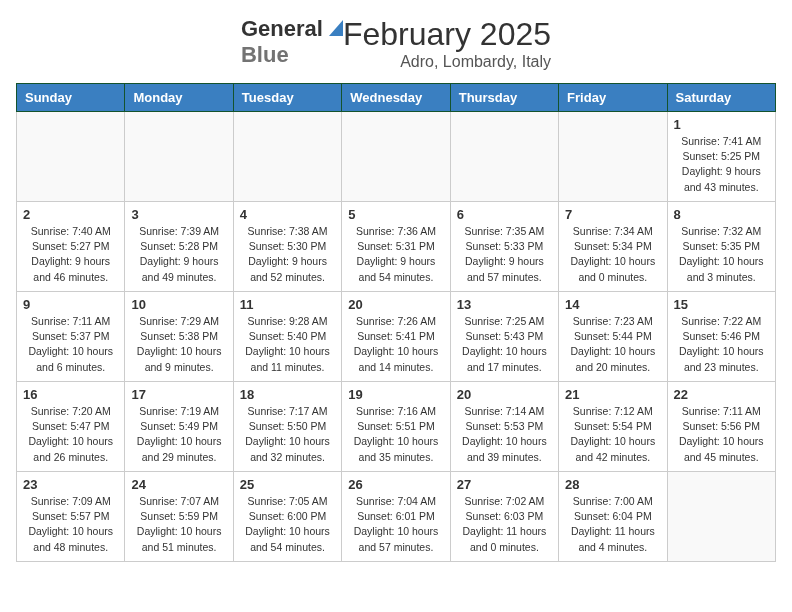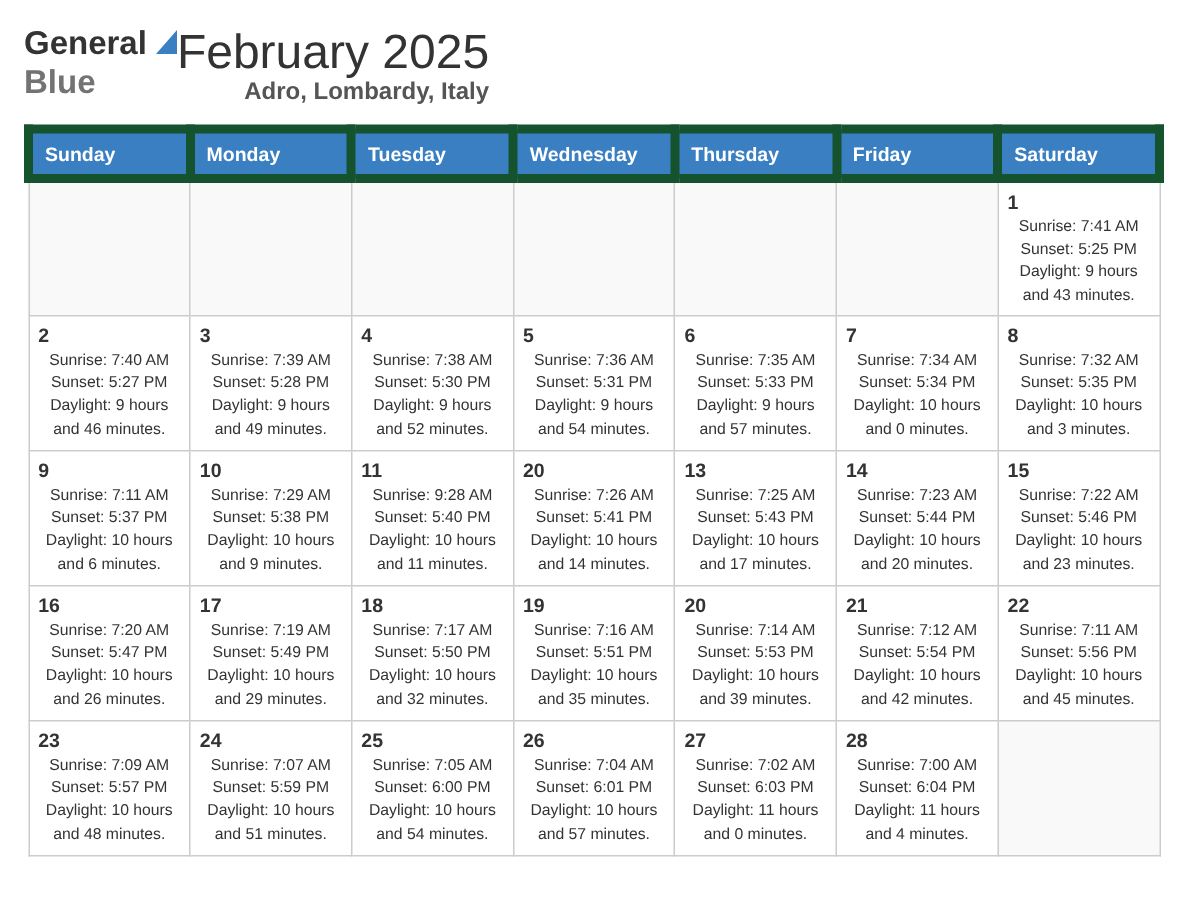--- a/index.html
+++ b/index.html
@@ -5,21 +5,21 @@
     * { box-sizing: border-box; margin: 0; padding: 0; }
     body {
       font-family: Arial, sans-serif;
       background: #fff;
       width: 792px;
       min-height: 612px;
       padding: 16px;
     }
     .header {
       display: flex;
-      justify-content: flex-start;
+      justify-content: center;
       align-items: flex-start;
       margin-bottom: 12px;
     }
     .logo {
       display: flex;
       flex-direction: column;
       align-items: flex-start;
     }
     .logo-general {
       font-size: 22px;
@@ -38,35 +38,35 @@
     .title-block {
       text-align: right;
     }
     .title-block h1 {
       font-size: 32px;
       font-weight: normal;
       color: #333;
     }
     .title-block h2 {
       font-size: 16px;
-      font-weight: bold;
+      font-weight: normal;
       color: #555;
     }
     .calendar {
       width: 100%;
       border-collapse: collapse;
       border: 1px solid #ccc;
     }
     .calendar th {
       background: #3a7fc1;
       color: #fff;
       font-size: 13px;
       padding: 6px 8px;
       text-align: left;
-      border: 6px solid #14532d;
+      border: 1px solid #14532d;
     }
     .calendar td {
       border: 1px solid #ccc;
       vertical-align: top;
       padding: 5px 6px;
       width: calc(100% / 7);
       min-height: 90px;
       font-size: 11px;
       color: #333;
       background: #fff;

